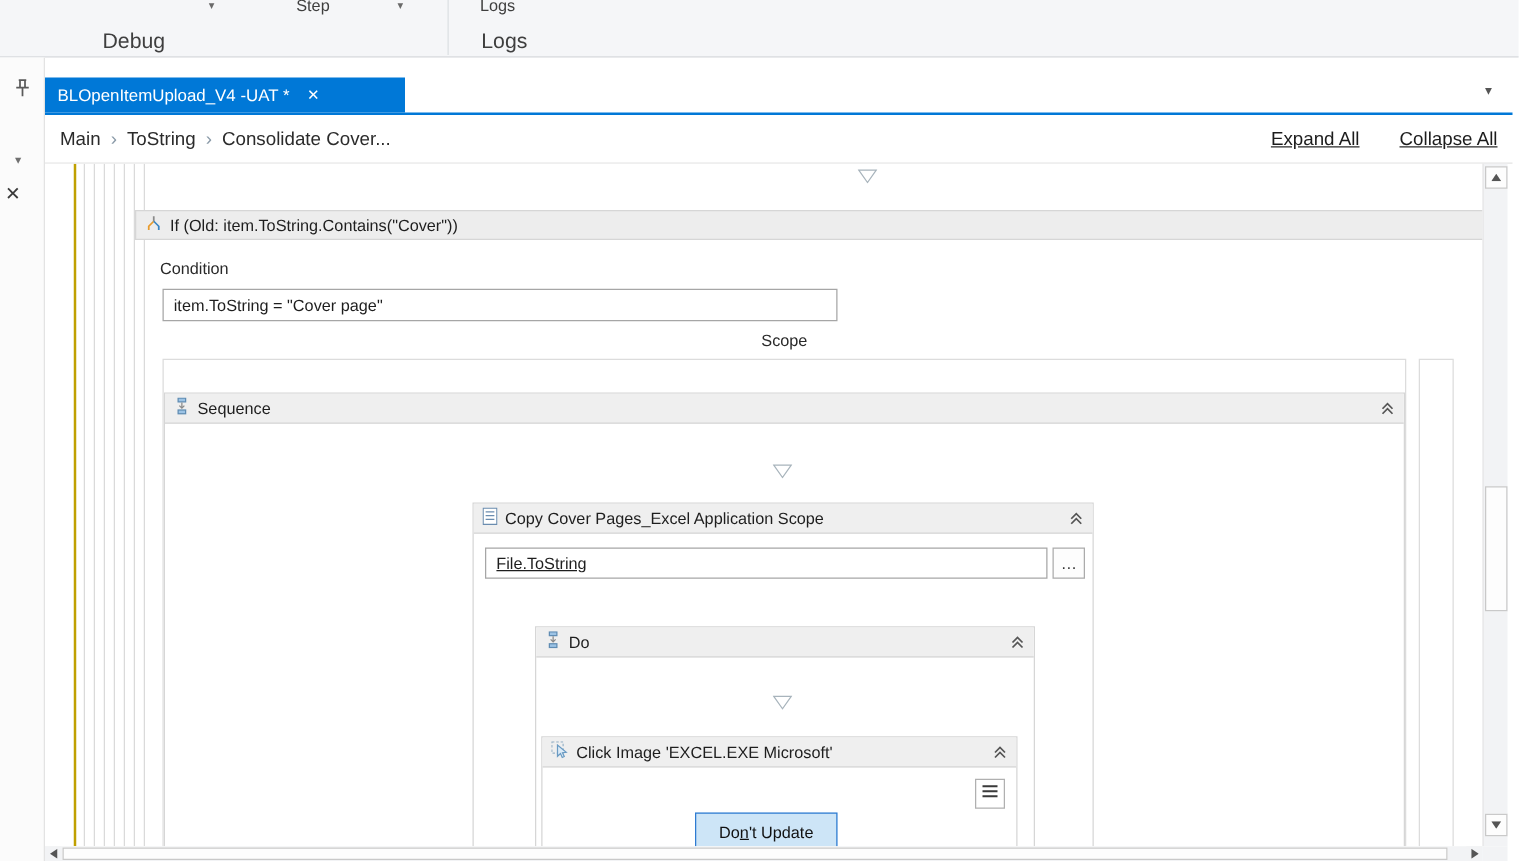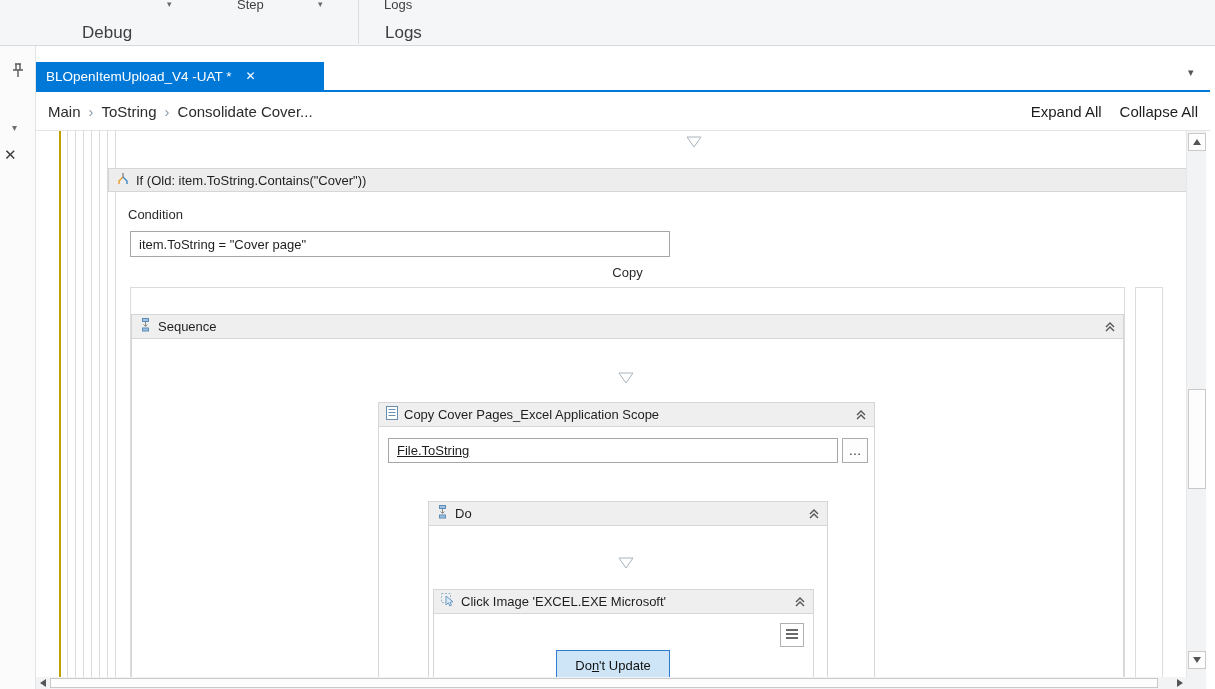--- a/index.html
+++ b/index.html
@@ -32,21 +32,21 @@
   .tab .close { margin-left:14px; font-size:12px; color:#fff; cursor:pointer; }
   .tab-underline { position:absolute; left:36px; top:90px; width:1174px; height:2px; background:#0078d7; }
   .tab-overflow { position:absolute; left:1188px; top:66px; font-size:11px; color:#555; cursor:pointer; }
 
   
   .breadcrumb { position:absolute; left:36px; top:92px; width:1174px; height:39px;
                 background:#fff; border-bottom:1px solid #e4e4e4;
                 display:flex; align-items:center; padding:0 12px; font-size:15px; color:#2b2b2b; }
   .breadcrumb .crumb { cursor:pointer; }
   .breadcrumb .sep { color:#8a9aa8; padding:0 8px; font-size:15px; }
-  .breadcrumb .actions { margin-left:auto; display:flex; gap:18px; }
+  .breadcrumb .actions { margin-left:auto; display:flex; gap:32px;text-decoration:underline; }
   .breadcrumb .actions span { cursor:pointer; color:#1c1c1c; }
 
   
   .canvas { position:absolute; left:36px; top:131px; width:1150px; height:546px;
             background:#fff; overflow:hidden; }
   .vline { position:absolute; top:0; bottom:0; width:1px; background:#dadada; }
   .vline.olive { width:2px; background:#c0a000; }
 
   .flow-arrow { position:absolute; width:16px; height:12px; }
 
@@ -161,21 +161,21 @@
         <path d="M7 5 L11 9 v3" stroke="#3b86c4"></path>
       </svg>
     </span>
     <span class="title">If (Old: item.ToString.Contains("Cover"))</span>
   </div>
 
   <span class="label" style="left:92px; top:76px">Condition</span>
 
   <input class="expr-input" style="left: 94px; top: 100px; width: 540px; height: 26px;" value="item.ToString = &quot;Cover page&quot;">
 
-  <div class="label" style="left:94px; top:134px; width:995px; text-align:center">Copy</div>
+  <div class="label" style="left:94px; top:134px; width:995px; text-align:center">Scope</div>
 
   <div class="panel" style="left:94px; top:156px; width:995px; height:420px"></div>
   <div class="panel" style="left:1099px; top:156px; width:28px; height:420px"></div>
 
   <div class="box" style="left:95px; top:183px; width:993px; height:400px">
     <div class="hdr">
       <span>
         <svg width="13" height="14" viewBox="0 0 13 14">
           <rect x="3.5" y="0.5" width="6" height="3" fill="#9cc3e5" stroke="#5f8cb3"></rect>
           <path d="M6.5 4 v4 M4.5 6.5 L6.5 8.5 L8.5 6.5" stroke="#8a8a8a" fill="none"></path>

